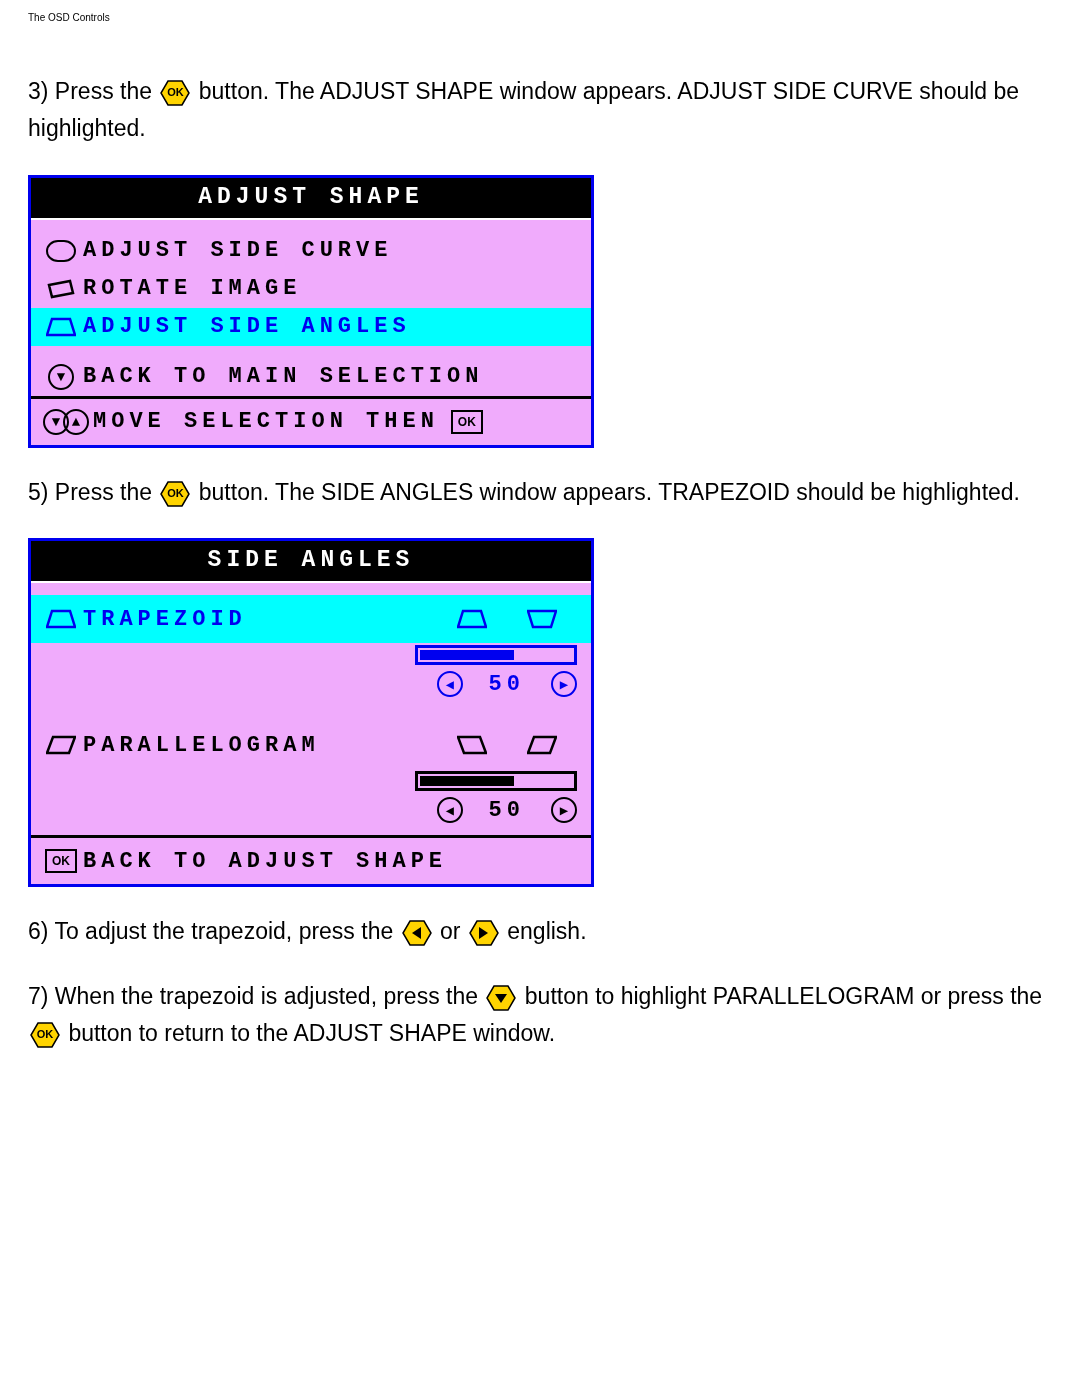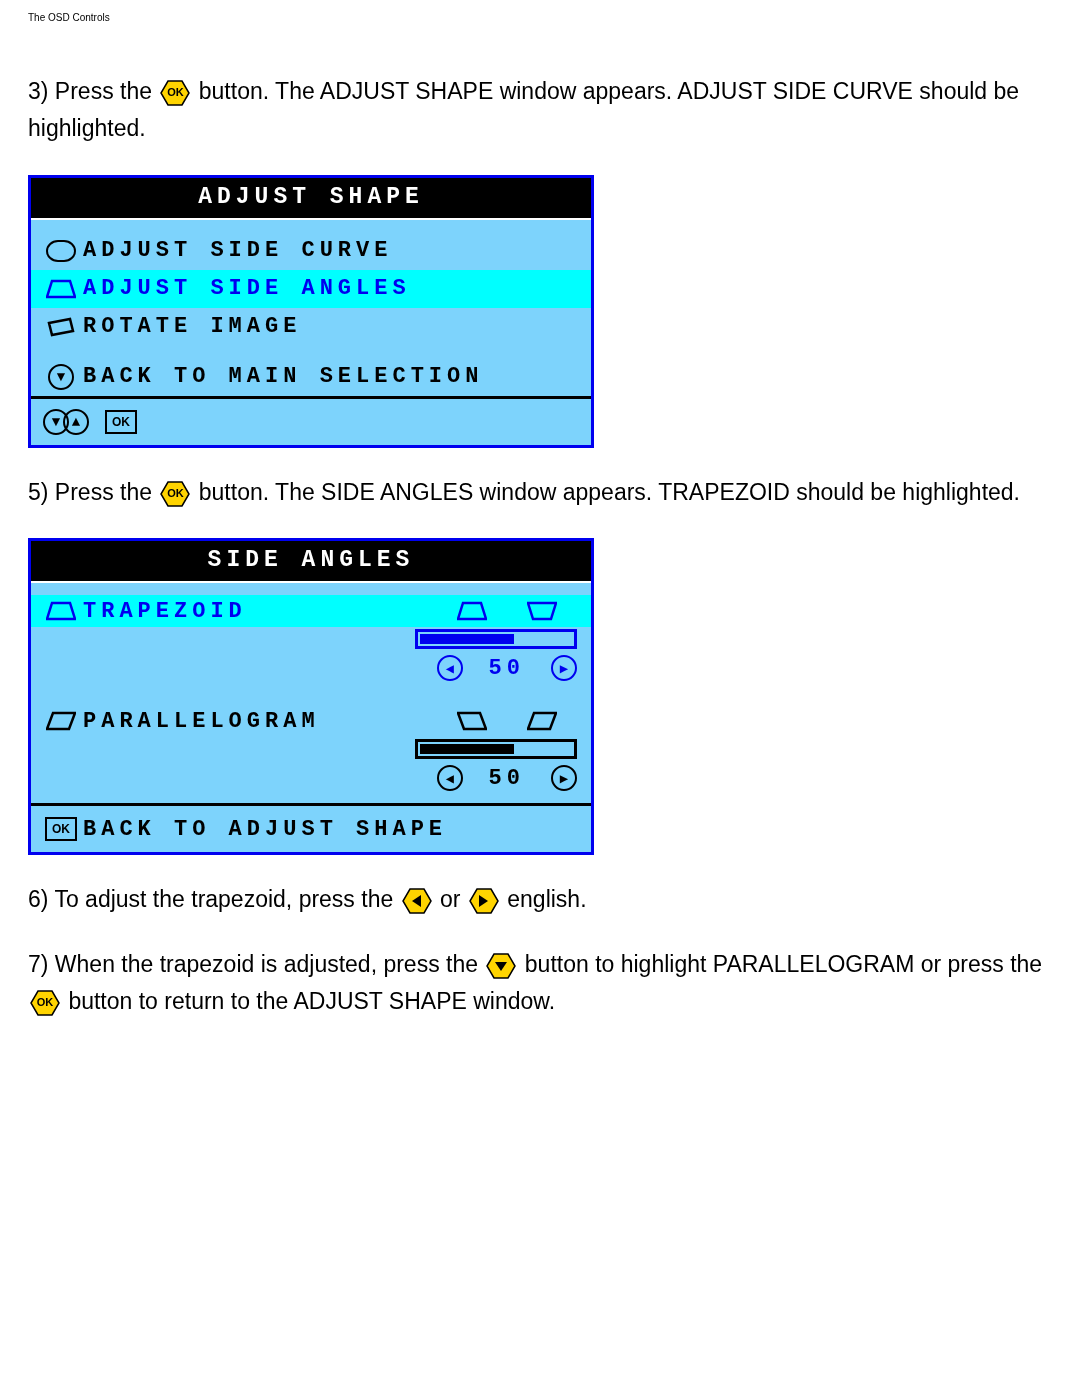--- a/index.html
+++ b/index.html
@@ -50,21 +50,21 @@
     width: 0; height: 0;
   }
   .tri-down { border-left: 6px solid transparent; border-right: 6px solid transparent; border-top: 9px solid #000; }
   .tri-left { border-top: 6px solid transparent; border-bottom: 6px solid transparent; border-right: 9px solid #000; }
   .tri-right{ border-top: 6px solid transparent; border-bottom: 6px solid transparent; border-left: 9px solid #000; }
 
   
   .osd {
     width: 560px;
     border: 3px solid #0000ef;
-    background: #7dd3fc;
+    background: #f0abfc;
     margin: 20px 0 26px 0;
     font-family: "Courier New", monospace;
     letter-spacing: 5px;
   }
   .osd-title {
     background: #000;
     color: #fff;
     font-weight: bold;
     text-align: center;
     font-size: 23px;
@@ -117,21 +117,21 @@
     width:28px;height:20px;
     align-items:center;justify-content:center;
     font-size:12px;font-weight:bold; letter-spacing:0;
     font-family: Arial, sans-serif;
   }
 
   
   .sa-row {
     display:flex;
     align-items:center;
-    height:32px;
+    height:48px;
     padding: 0 14px 0 8px;
     font-size:22px;
     font-weight:bold;
   }
   .sa-label { flex:1; display:flex; align-items:center; }
   .sa-label .iconcell{ width:44px; display:flex; justify-content:center;}
   .sa-mini { width:70px; display:flex; justify-content:center; }
 
   .barrow{
     display:flex;
@@ -198,54 +198,55 @@
     <div class="osd-title">ADJUST SHAPE</div>
     <div class="osd-gap"></div>
 
     <div class="osd-row">
       <span class="iconcell">
           <span class="osd-iconbox ib-sidecurve"></span>
         </span>
       <span>ADJUST SIDE CURVE</span>
     </div>
 
+    <div class="osd-row">
+      <span class="iconcell">
+        <svg width="30" height="20">
+            <polygon points="3,6 24,2 27,14 6,18" fill="none" stroke="#000" stroke-width="2.5"></polygon>
+          </svg>
+      </span>
+      <span>ROTATE IMAGE</span>
+    </div>
+
     <div class="osd-row highlight">
       <span class="iconcell">
         <svg width="30" height="20">
             <polygon points="6,2 24,2 29,18 1,18" fill="none" stroke="#0000ef" stroke-width="2.5"></polygon>
           </svg>
       </span>
       <span>ADJUST SIDE ANGLES</span>
-    </div>
-
-    <div class="osd-row">
-      <span class="iconcell">
-        <svg width="30" height="20">
-            <polygon points="3,6 24,2 27,14 6,18" fill="none" stroke="#000" stroke-width="2.5"></polygon>
-          </svg>
-      </span>
-      <span>ROTATE IMAGE</span>
     </div>
 
     <div class="osd-gap"></div>
 
     <div class="osd-row">
       <span class="iconcell">
           <span class="circ">▼</span>
         </span>
       <span>BACK TO MAIN SELECTION</span>
     </div>
 
     <hr class="osd-sep">
 
     <div class="osd-row" style="height:46px;">
       <span class="iconcell" style="width:54px; gap:0;">
         <span class="circ" style="margin-right:-6px;">▼</span>
         <span class="circ">▲</span>
       </span>
+      <span>MOVE SELECTION THEN</span>
       <span style="width:12px"></span>
       <span class="okbox">OK</span>
     </div>
   </div>
 
 
   <div class="para">
     <span>5) Press the </span>
     <span class="hexbtn">
       <svg width="30" height="26" viewBox="0 0 30 26">

